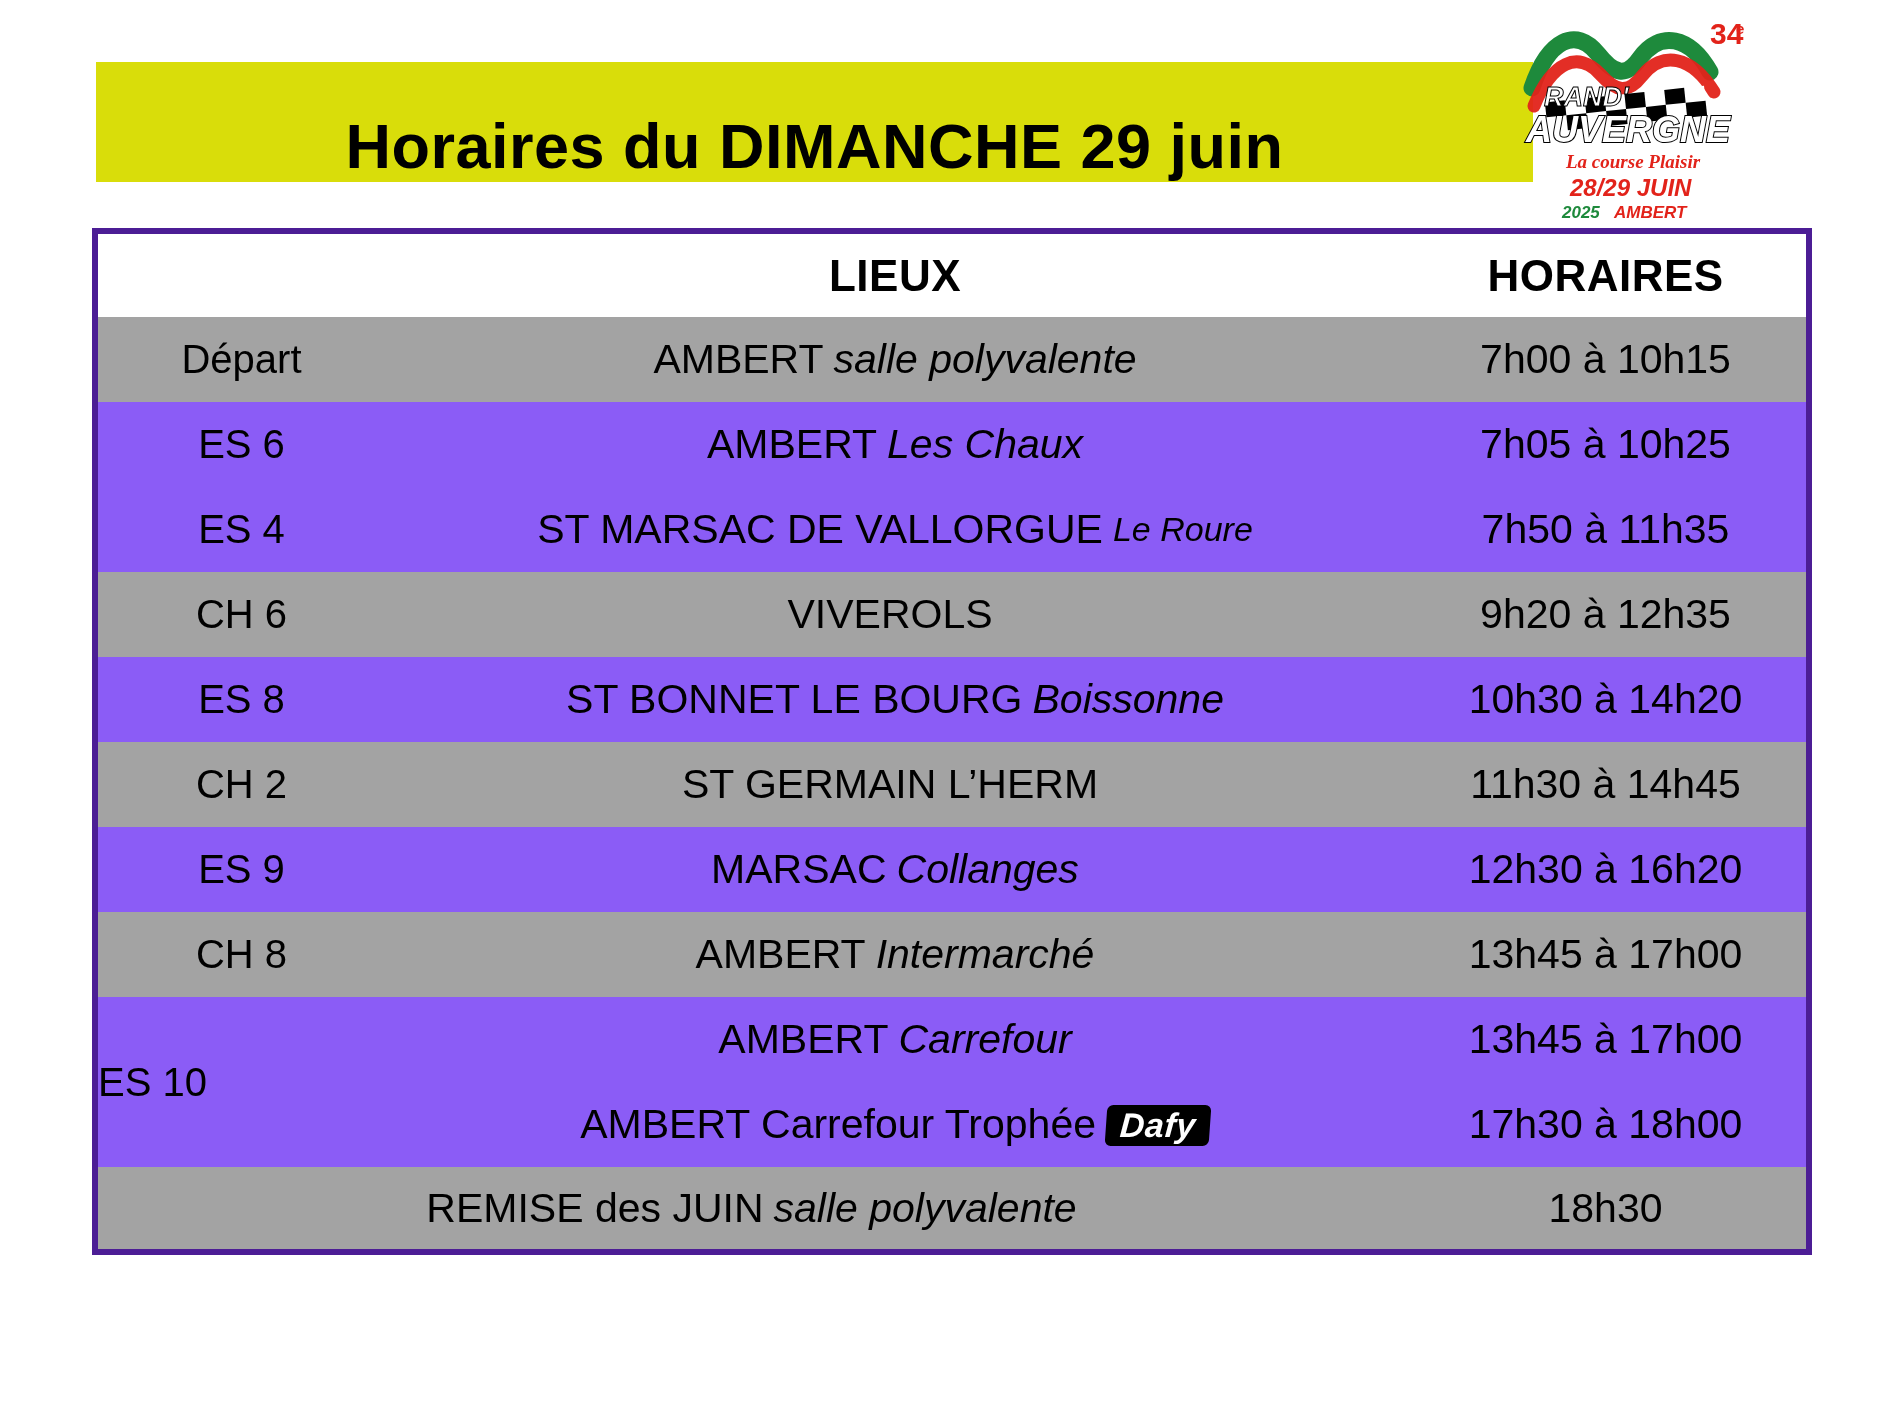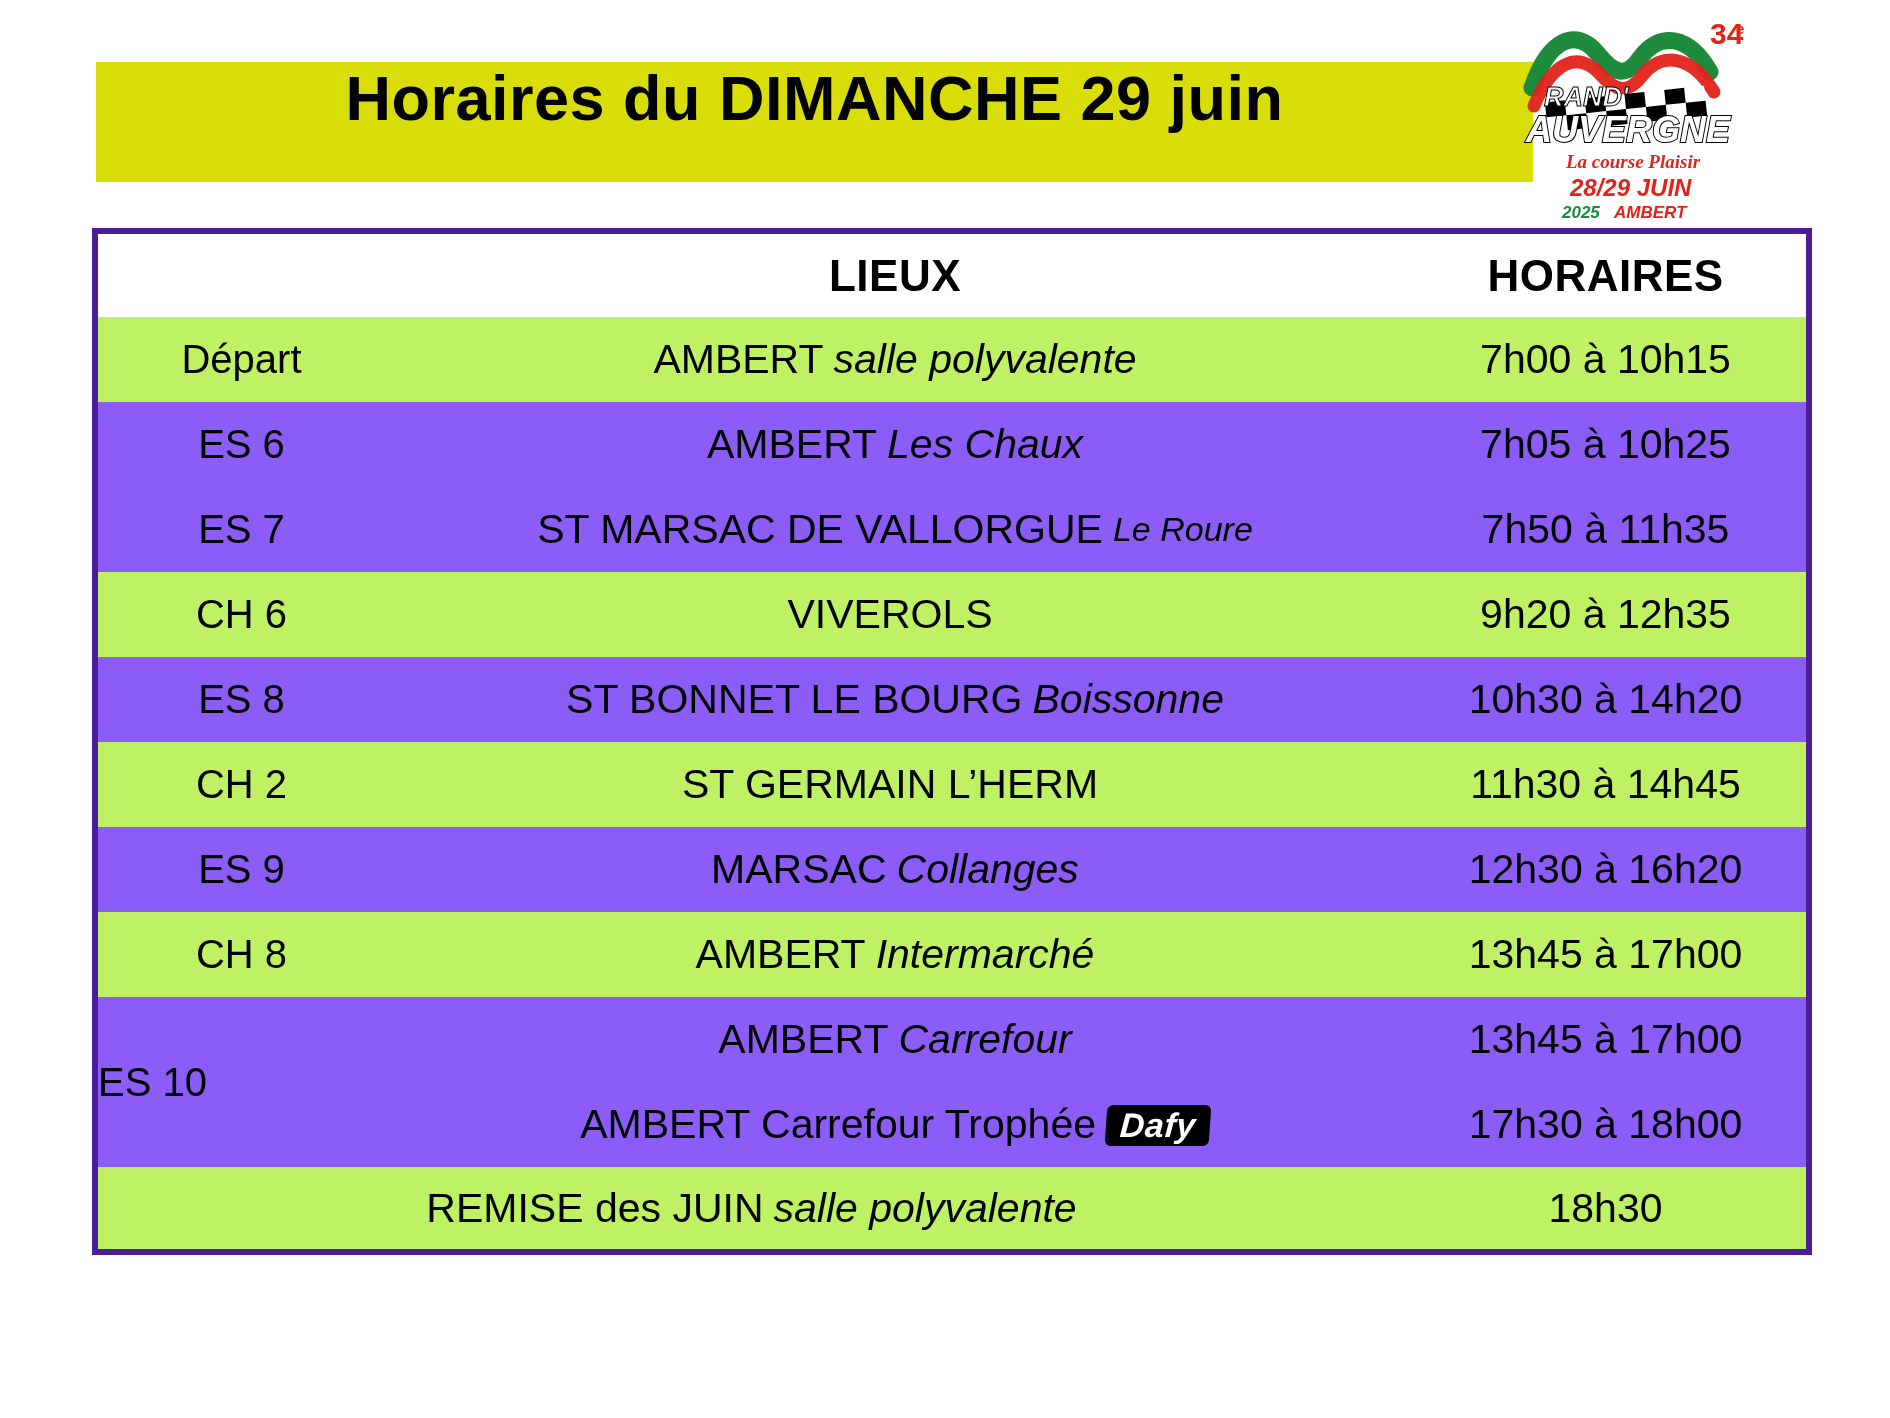--- a/index.html
+++ b/index.html
@@ -18,21 +18,21 @@
 
   
   #title-banner {
     position: absolute;
     left: 96px;
     top: 62px;
     width: 1437px;
     height: 120px;
     background: #d9dd0a;
     display: flex;
-    align-items: flex-start;
+    align-items: flex-end;
     justify-content: center;
   }
   #title-text {
     font-size: 63px;
     font-weight: bold;
     letter-spacing: 0.5px;
     white-space: nowrap;
     color: #000;
   }
 
@@ -69,21 +69,21 @@
   .hdr-cell {
     font-size: 44px;
     font-weight: bold;
     text-align: center;
     letter-spacing: .5px;
   }
   .hdr-sep { border-bottom: 3px solid #000; }
 
   .row { height: 85px; }
   .alt { background: #8b5cf6; }
-  .plain { background: #bef264; }
+  .plain { background: #a3a3a3; }
 
   .sep-red { border-bottom: 1.5px solid #d4443c; }
   .sep-black { border-bottom: 3px solid #000; }
 
   .cell {
     text-align: center;
     font-size: 41px;
     white-space: nowrap;
   }
   .cell.code { font-size: 40px; }
@@ -200,21 +200,21 @@
       <td class="cell place sep-red">
         <span class="place-inner">
           <span>AMBERT</span>
           <span class="it">Les Chaux</span>
         </span>
       </td>
       <td class="cell time sep-red">7h05 à 10h25</td>
     </tr>
 
     <tr class="row alt">
-      <td class="cell code sep-red">ES 7</td>
+      <td class="cell code sep-red">ES 4</td>
       <td class="cell place sep-red">
         <span class="place-inner">
           <span>ST MARSAC DE VALLORGUE</span>
           <span class="it" style="font-size:34px">Le Roure</span>
         </span>
       </td>
       <td class="cell time sep-red">7h50 à 11h35</td>
     </tr>
 
     <tr class="row plain">

